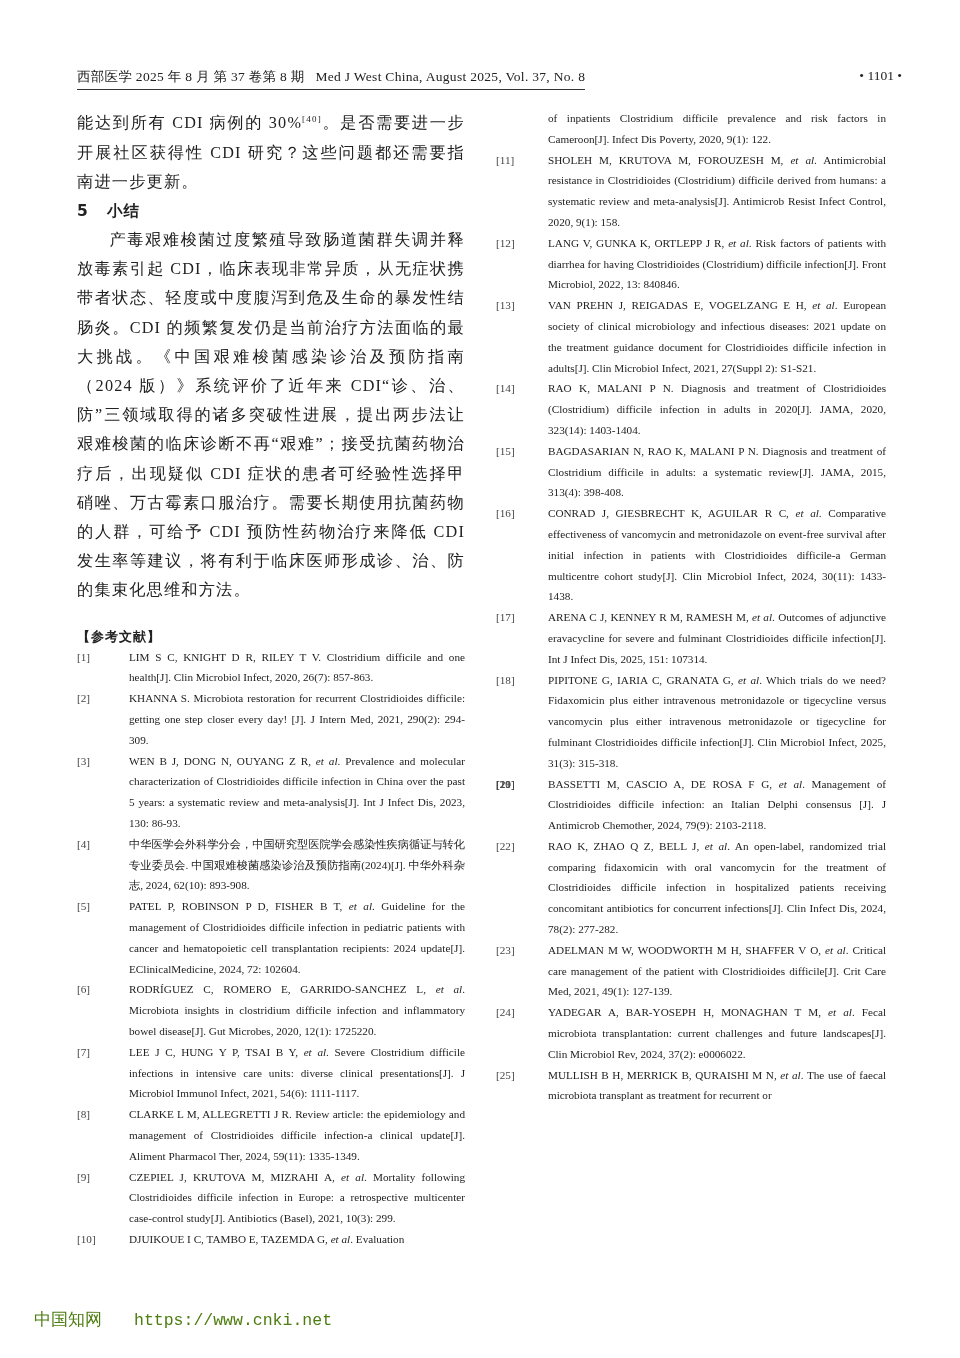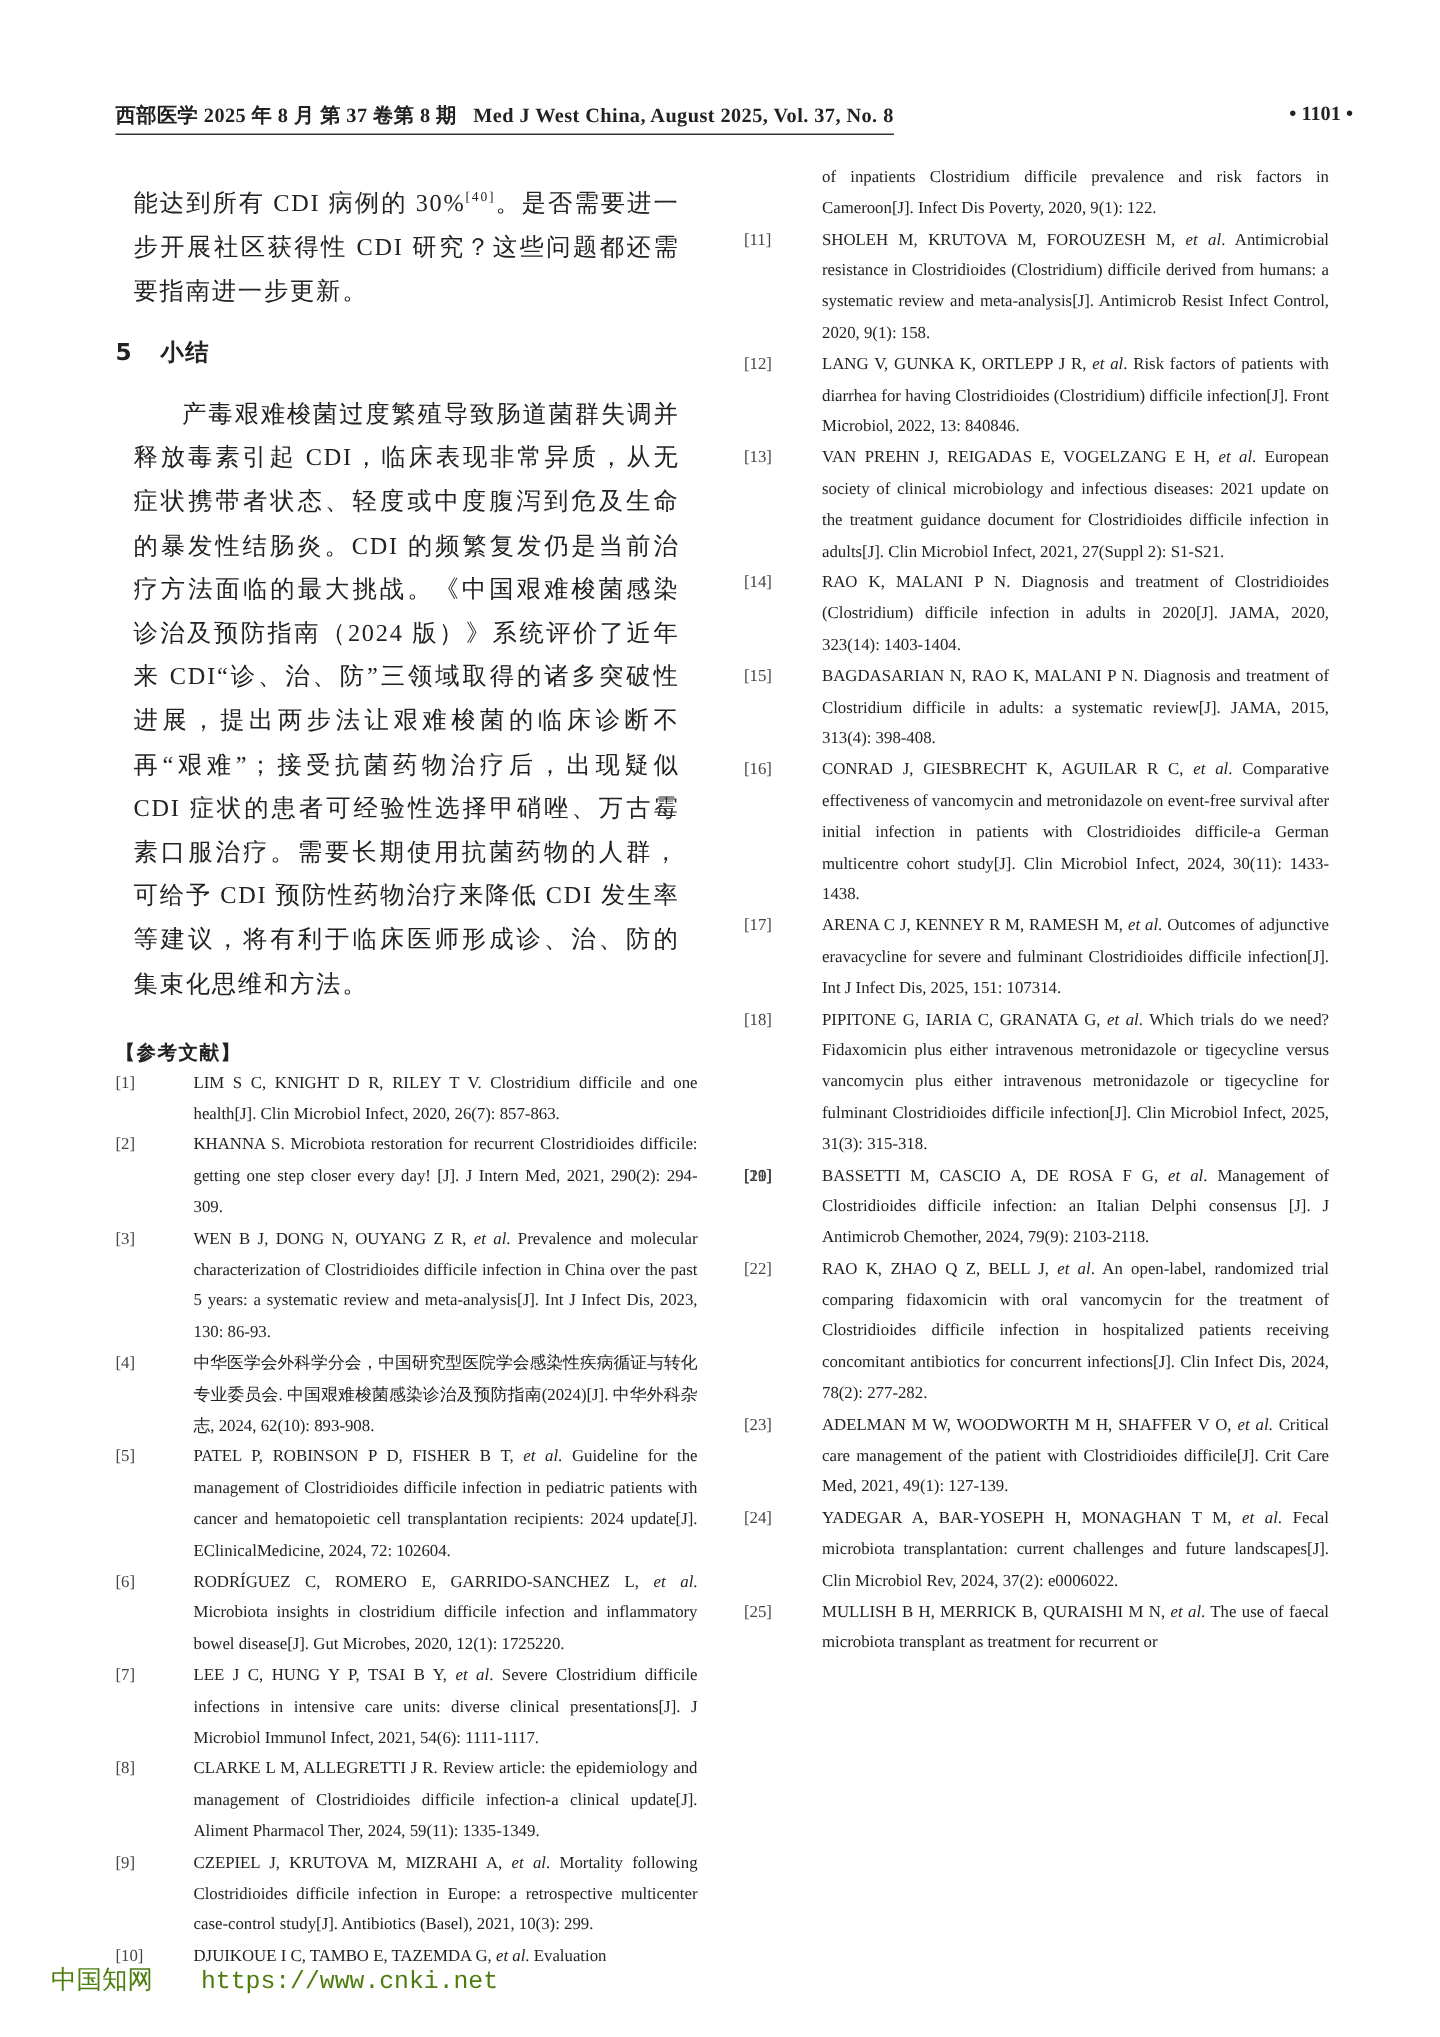--- a/index.html
+++ b/index.html
@@ -1,26 +1,26 @@
 <!DOCTYPE html>
 <html><head>
 <meta charset="utf-8">
 <style>
   html, body { margin: 0; padding: 0; background: #ffffff; }
   body { width: 960px; height: 1358px; position: relative; overflow: hidden;
          font-family: "Liberation Serif", "DejaVu Serif", serif; color: #222; }
-  .header { position: absolute; left: 77px; top: 68px; width: 825px; height: 22px; font-weight: bold; }
+  .header { position: absolute; left: 77px; top: 68px; width: 825px; height: 22px; }
   .header-left { position: absolute; left: 0; top: 0; font-size: 13.5px; letter-spacing: 0.3px;
                  padding-bottom: 3px; border-bottom: 1.3px solid #333; white-space: nowrap; }
   .header-right { position: absolute; right: 0; top: 0; font-size: 13.5px; white-space: nowrap; }
   .col { position: absolute; top: 105px; }
   .col-left { left: 77px; width: 388px; }
   .col-right { left: 496px; width: 390px; top: 108px; }
   .body-text { font-size: 16.2px; line-height: 29.2px; text-align: justify; letter-spacing: 1.2px; }
-  .body-text p { margin: 12px; }
+  .body-text p { margin: 0; }
   .indent { text-indent: 2em; }
   .section-title { font-family: "DejaVu Sans", "Liberation Sans", sans-serif; font-weight: bold;
                    font-size: 15.5px; line-height: 29px; letter-spacing: 1px; }
   .section-title .num { display: inline-block; width: 30px; }
   .refs-title { font-family: Liberation Sans, sans-serif; font-weight: bold;
                 font-size: 13px; margin-top: 22px; margin-bottom: 1px; letter-spacing: 1px; }
   .ref { position: relative; padding-left: 52px; font-size: 11.2px; line-height: 20.8px;
          text-align: justify; margin: 0; }
   .ref .ref-num { position: absolute; left: 0; top: 0; color: #444; }
   .ref i { font-style: italic; }

